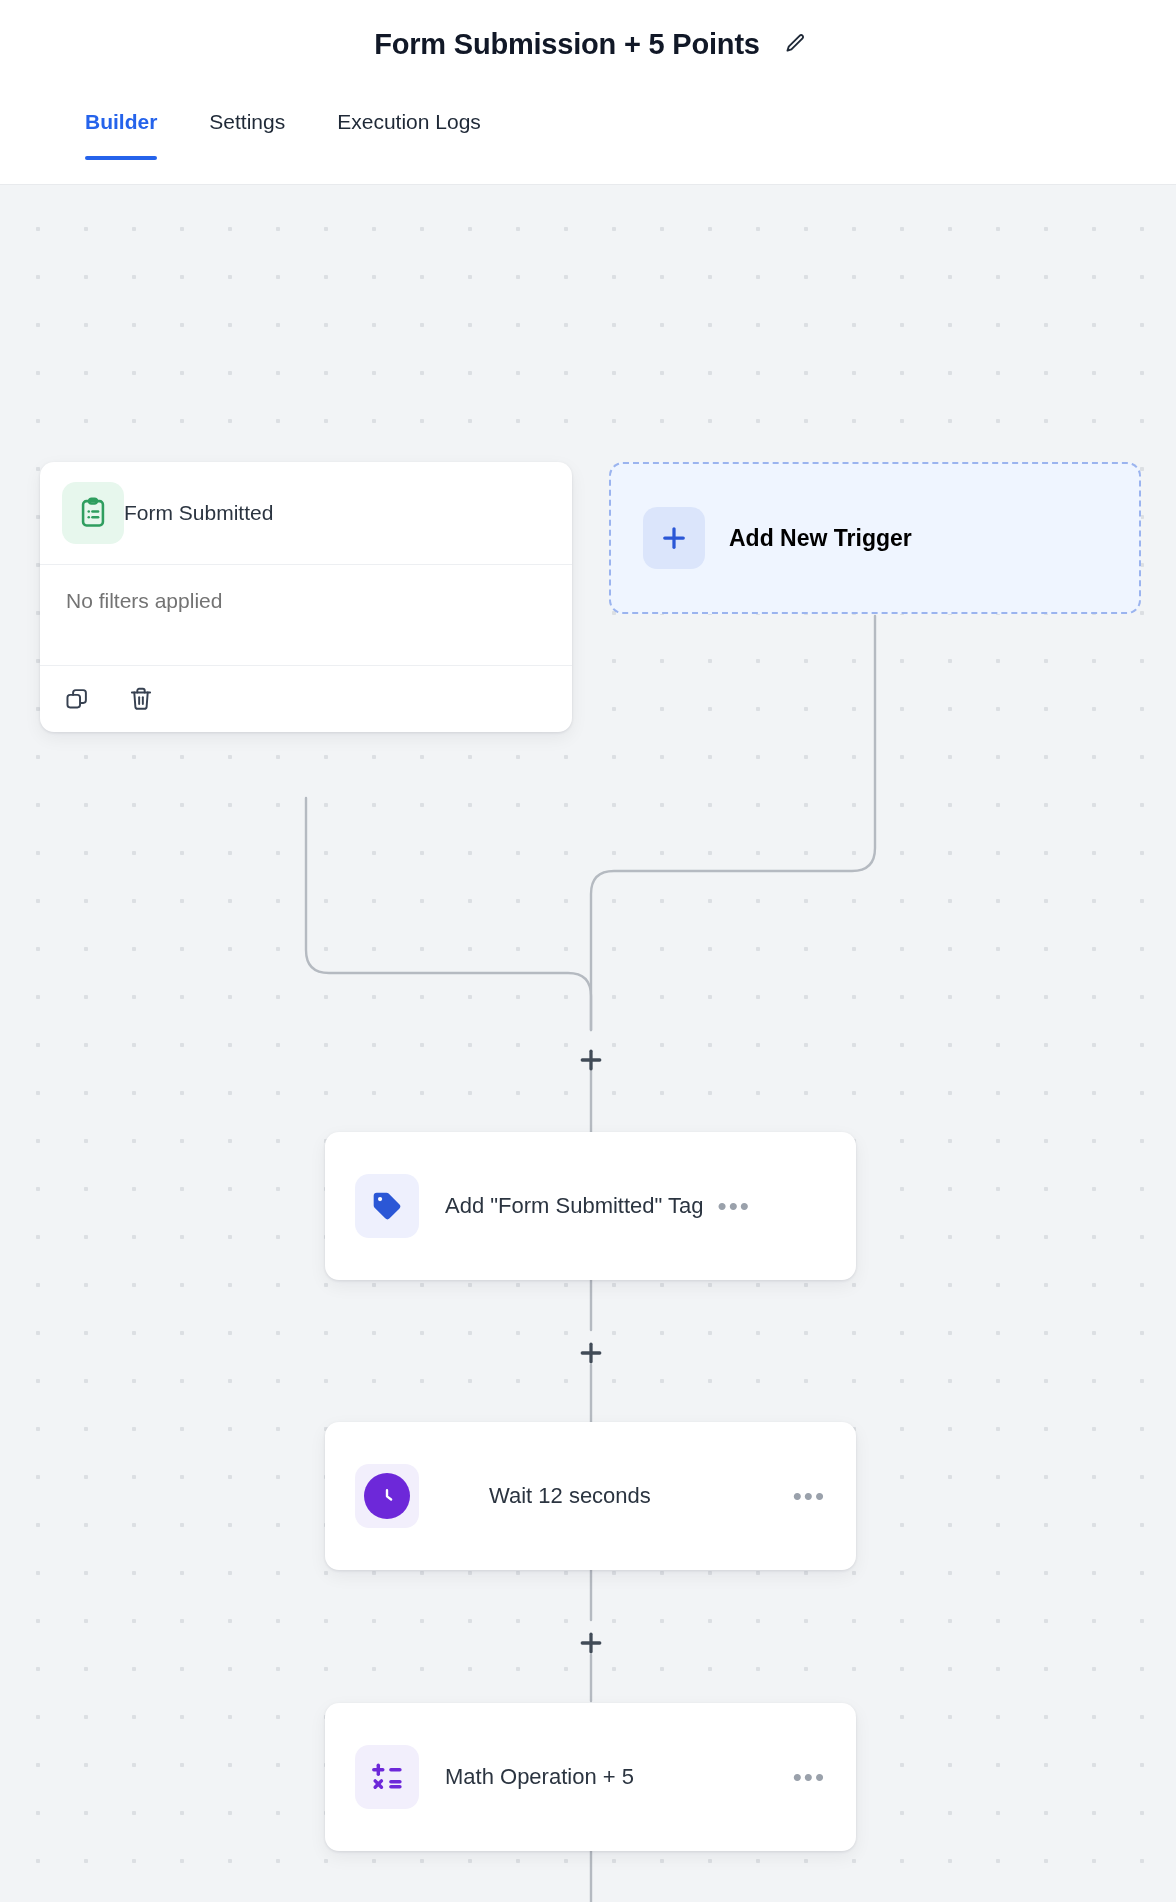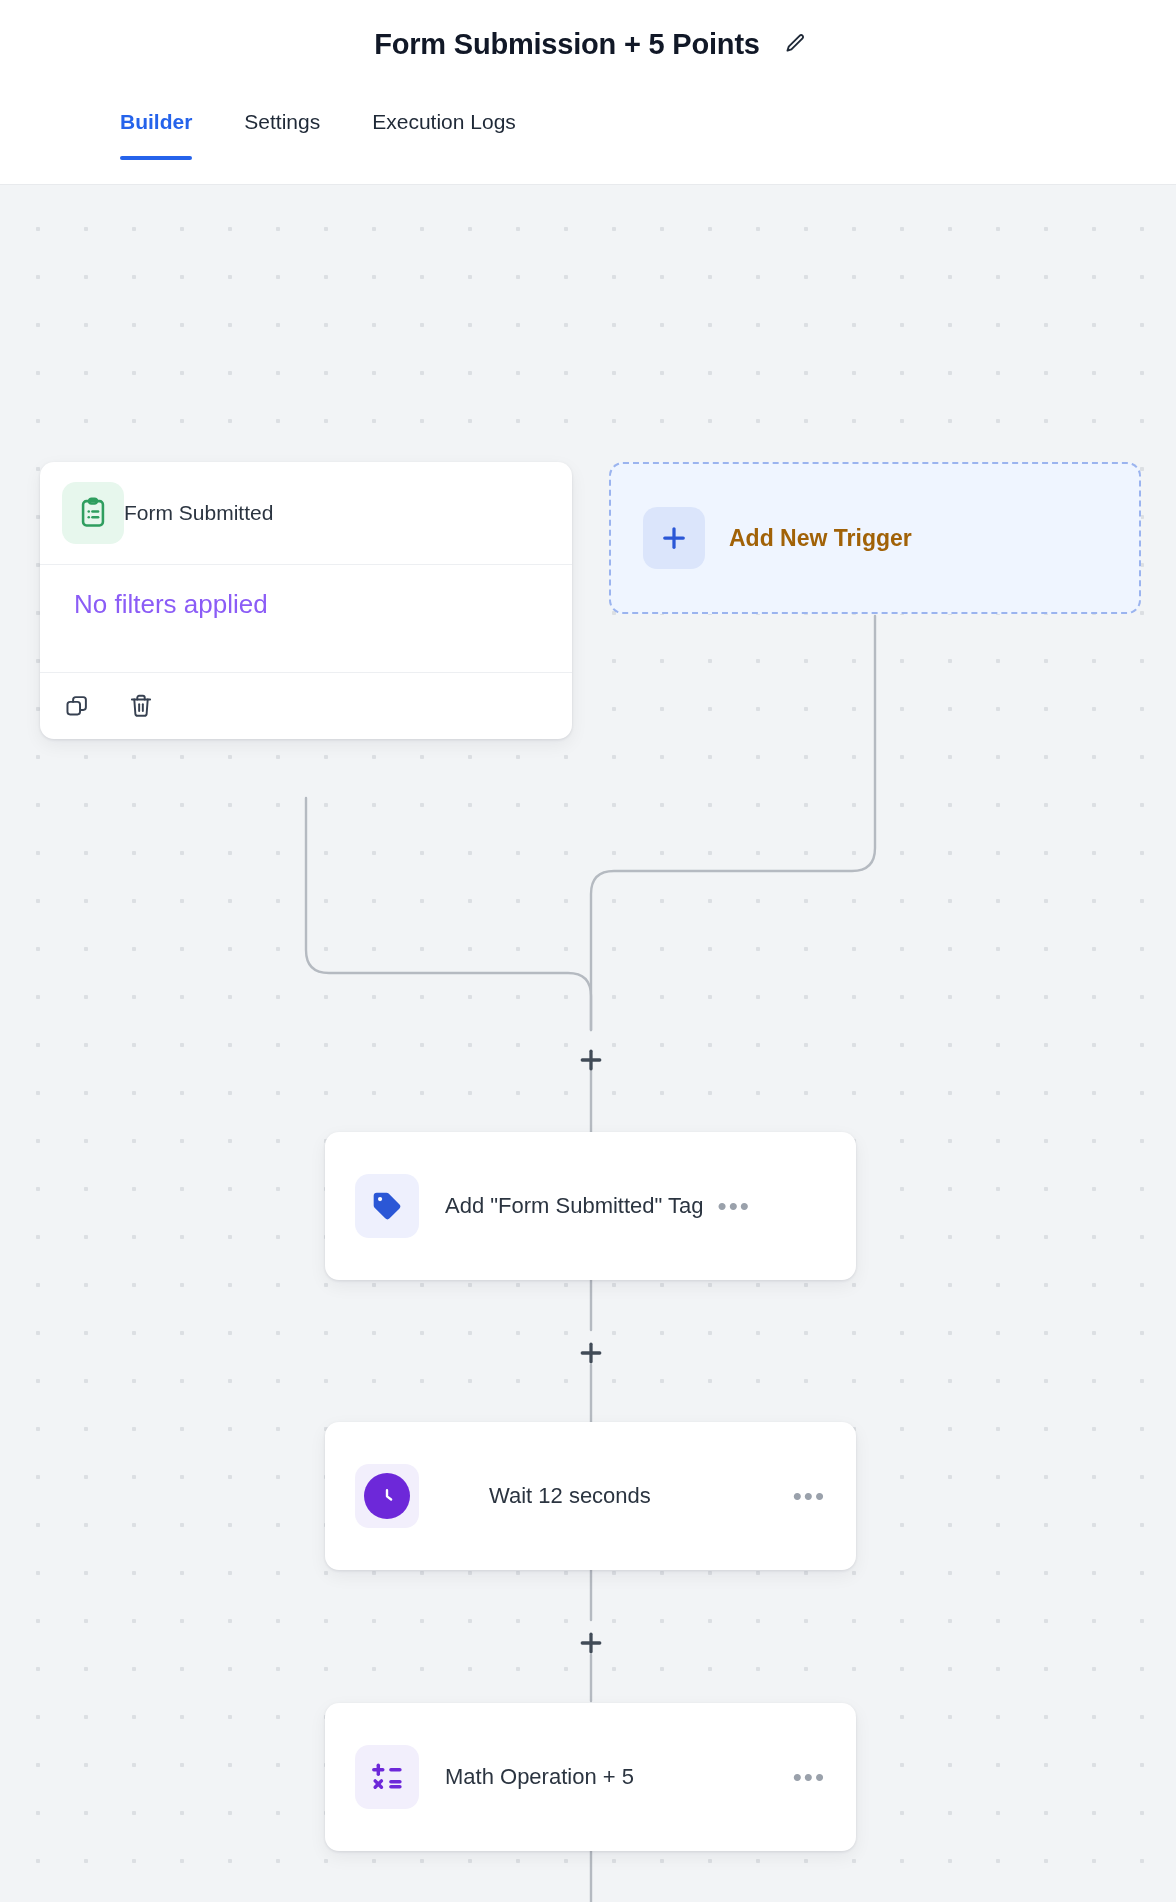--- a/index.html
+++ b/index.html
@@ -39,21 +39,21 @@
     color: #1f2937;
   }
 
   
   .tabbar {
     height: 97px;
     background: #ffffff;
     border-bottom: 1px solid #e8eaed;
     display: flex;
     align-items: flex-start;
-    padding-left: 120px;
+    padding-left: 85px;
     gap: 0;
   }
   .tab {
     position: relative;
     font-size: 21px;
     font-weight: 500;
     color: #1f2937;
     padding: 22px 0 26px 0;
     margin-right: 52px;
     cursor: pointer;
@@ -107,23 +107,23 @@
   }
   .tile-green { background: #e7f7ed; color: #2f9e5f; }
   .tile-blue  { background: #eef0fd; color: #2b57d6; }
   .tile-purple{ background: #f2effc; color: #6d28d9; }
   .trigger-title {
     font-size: 21px;
     color: #2b3440;
     font-weight: 400;
   }
   .trigger-filters {
-    padding: 24px 22px 52px 34px;
-    font-size: 26px;
-    color: #8b5cf6;
+    padding: 24px 22px 52px 26px;
+    font-size: 21px;
+    color: #737373;
     border-bottom: 1px solid #edeff2;
   }
   .trigger-actions {
     display: flex;
     align-items: center;
     gap: 34px;
     padding: 18px 22px;
   }
   .act-icon {
     width: 30px; height: 30px;
@@ -152,21 +152,21 @@
     width: 62px; height: 62px;
     border-radius: 14px;
     background: #dbe5fb;
     display: flex; align-items: center; justify-content: center;
     color: #2b57d6;
     flex: none;
   }
   .add-label {
     font-size: 23px;
     font-weight: 700;
-    color: #a16207;
+    color: #000000;
   }
 
   
   .node {
     position: absolute;
     left: 325px;
     width: 531px;
     height: 148px;
     background: #ffffff;
     border-radius: 14px;

